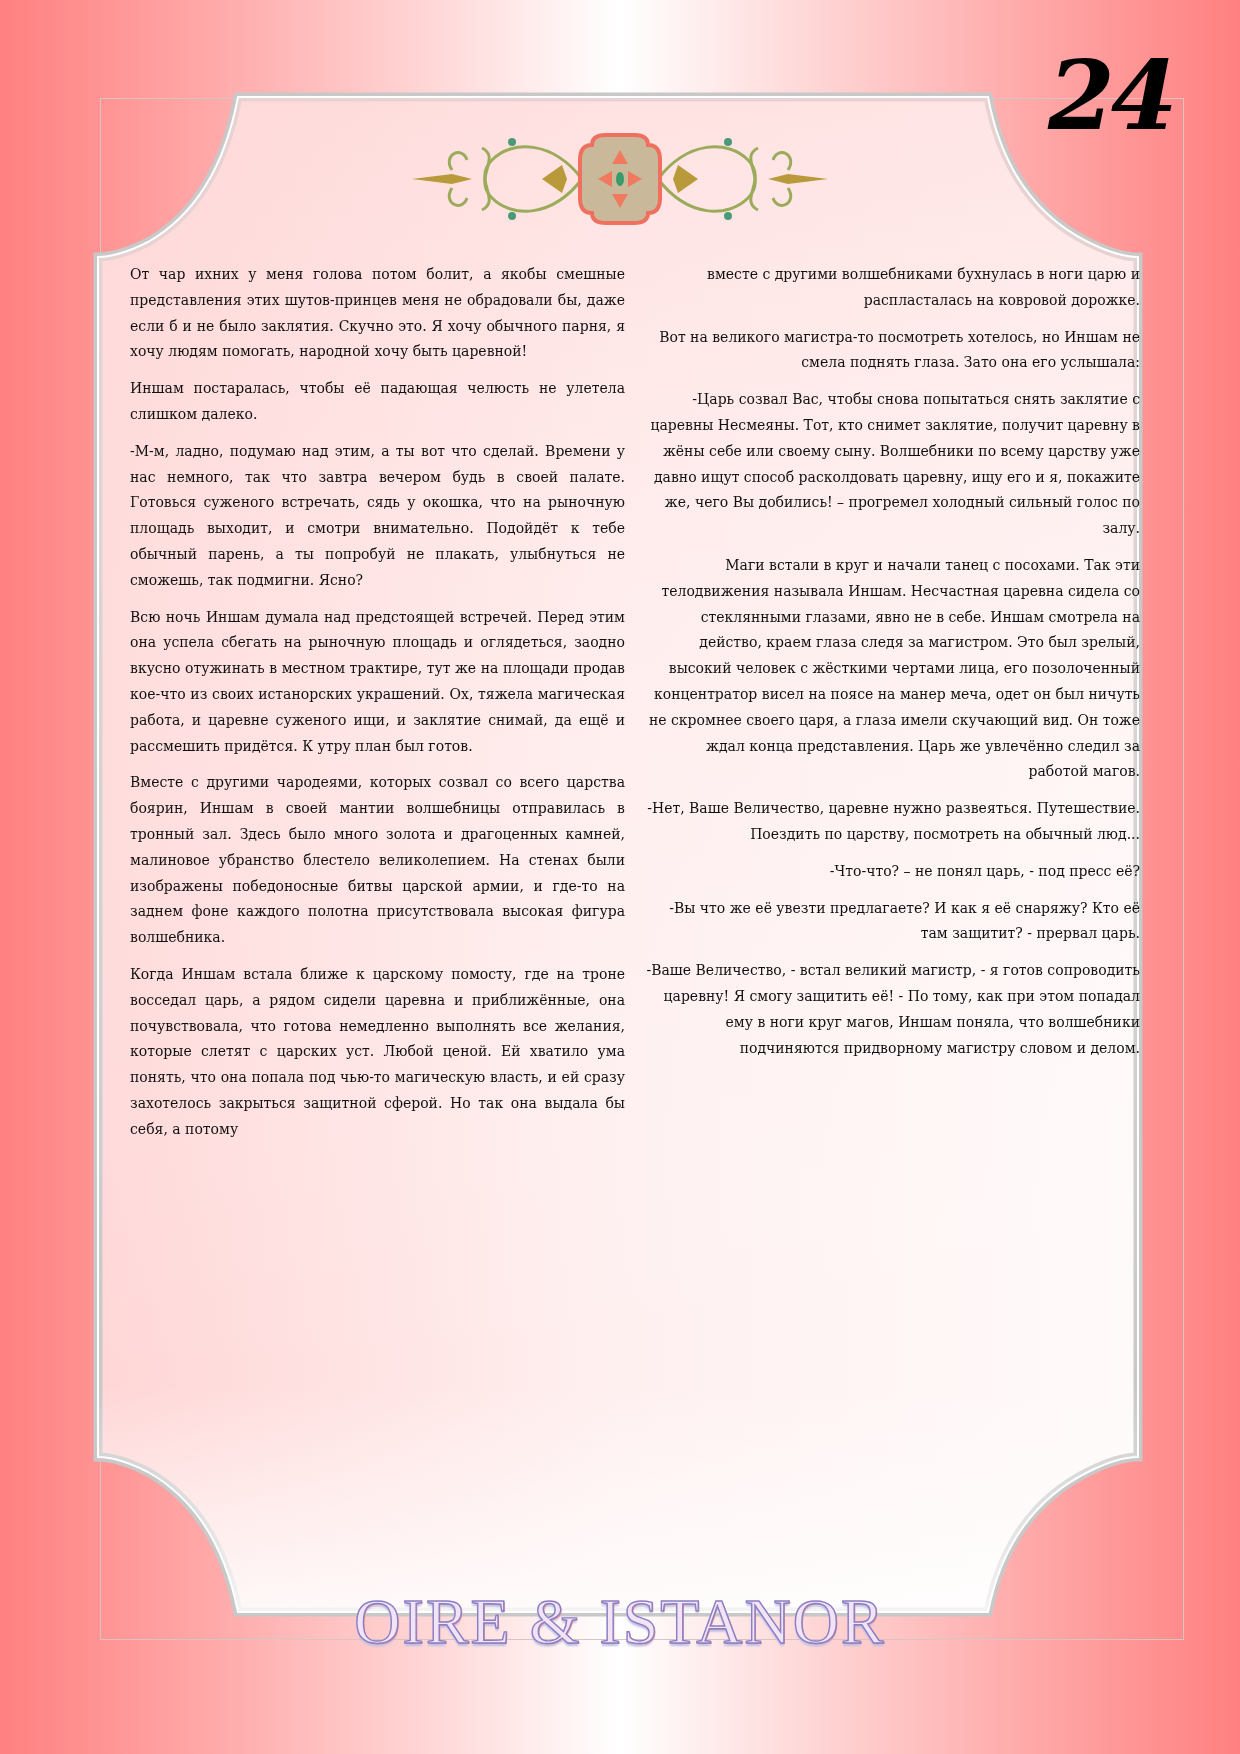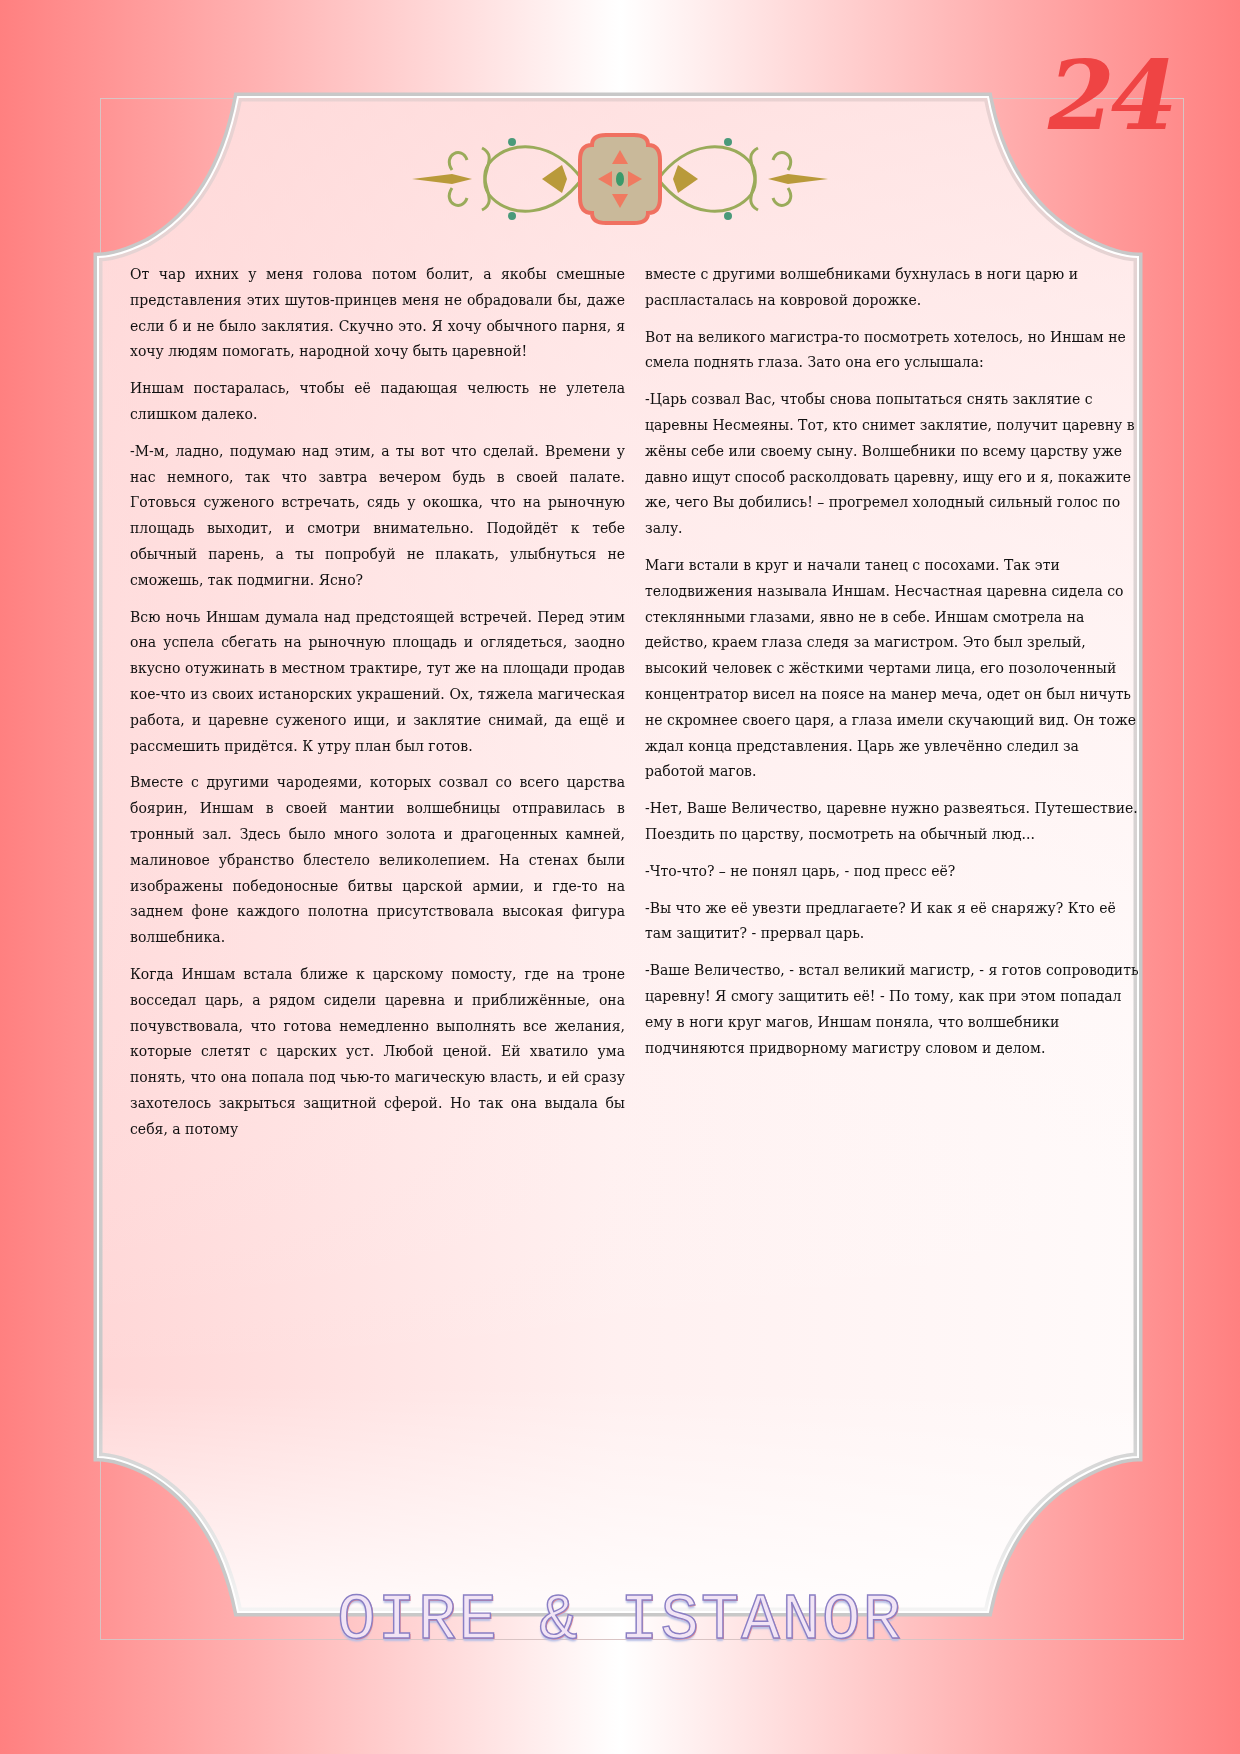--- a/index.html
+++ b/index.html
@@ -12,33 +12,33 @@
     position:absolute; left:100px; top:98px; width:1082px; height:1540px;
     border:1px solid #d9c4c4;
   }
   .panel {
     position:absolute; left:88px; top:92px; width:1062px; height:1530px;
   }
   .panel svg { position:absolute; left:0; top:0; }
   .ornament { position:absolute; left:392px; top:130px; width:456px; height:98px; }
   .page-number {
     position:absolute; left:1048px; top:48px; font-family:"DejaVu Serif", serif;
-    font-style:italic; font-weight:bold; font-size:96px; color:#ef4444; letter-spacing:-4px;
+    font-style:italic; font-weight:bold; font-size:96px; color:#000000; letter-spacing:-4px;
     line-height:1;
   }
   .columns {
     position:absolute; left:130px; top:262px; width:1010px; height:1250px;
     display:flex; gap:20px;
   }
   .col { width:495px; font-size:14px; line-height:25.8px; color:#111; }
   .col p { margin:0 0 11px 0; text-align:justify; }
-  .col.right p { text-align:left; }
+  .col.right p { text-align:right; }
   .footer-title {
     position:absolute; left:270px; top:1585px; width:700px; text-align:center;
-    font-family:Liberation Mono, monospace; font-size:64px; letter-spacing:2px;
+    font-family:Liberation Serif, serif; font-size:64px; letter-spacing:2px;
     color:#f2e4f5;
     -webkit-text-stroke:1.4px #8a7fc4;
     text-shadow: 1px 1px 0 #e88, 0 3px 2px #b7bfe6;
   }
 </style>
 </head>
 <body>
 
 <div class="outer-frame"></div>
 

